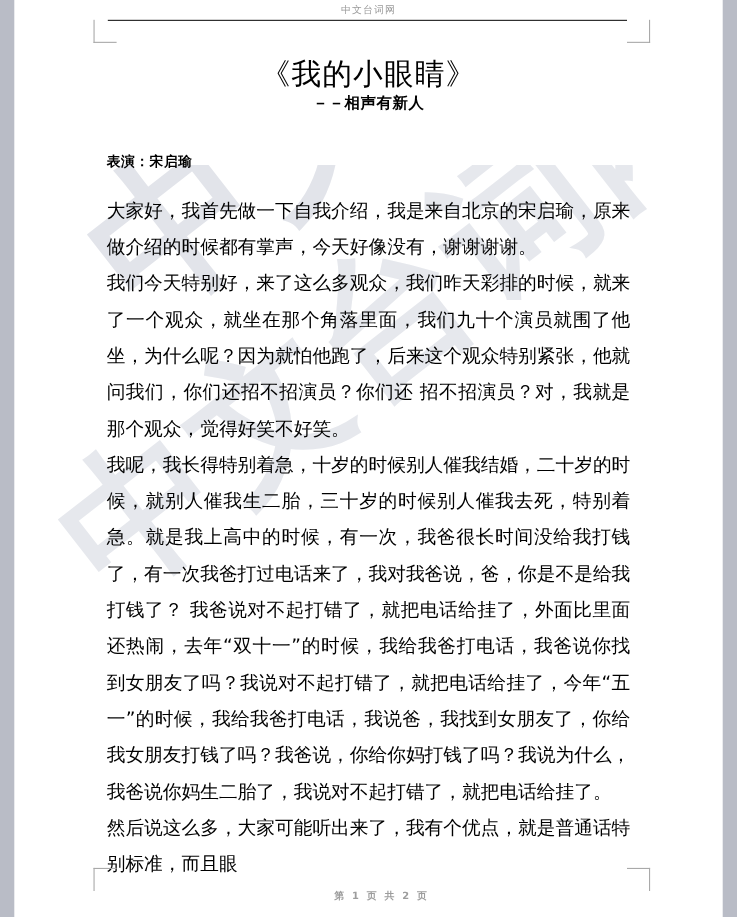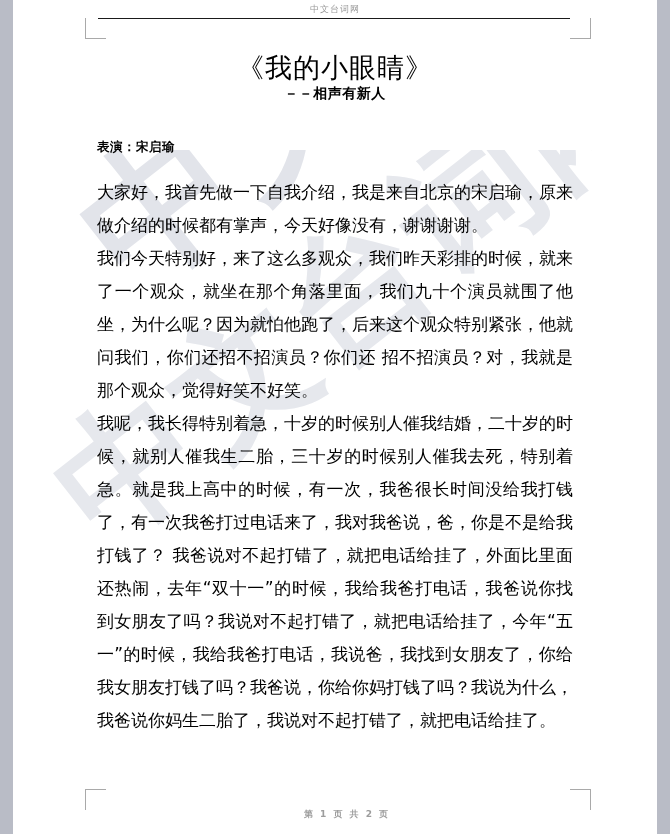--- a/index.html
+++ b/index.html
@@ -198,19 +198,20 @@
 
     <div id="doc-body">
       <div id="doc-title">《我的小眼睛》</div>
       <div id="doc-subtitle">－－相声有新人</div>
       <div id="doc-performer">表演：宋启瑜</div>
 
       <div id="paragraphs">
         <p class="para">大家好，我首先做一下自我介绍，我是来自北京的宋启瑜，原来做介绍的时候都有掌声，今天好像没有，谢谢谢谢。</p>
         <p class="para">我们今天特别好，来了这么多观众，我们昨天彩排的时候，就来了一个观众，就坐在那个角落里面，我们九十个演员就围了他坐，为什么呢？因为就怕他跑了，后来这个观众特别紧张，他就问我们，你们还招不招演员？你们还 招不招演员？对，我就是那个观众，觉得好笑不好笑。</p>
         <p class="para">我呢，我长得特别着急，十岁的时候别人催我结婚，二十岁的时候，就别人催我生二胎，三十岁的时候别人催我去死，特别着急。就是我上高中的时候，有一次，我爸很长时间没给我打钱了，有一次我爸打过电话来了，我对我爸说，爸，你是不是给我打钱了？ 我爸说对不起打错了，就把电话给挂了，外面比里面还热闹，去年“双十一”的时候，我给我爸打电话，我爸说你找到女朋友了吗？我说对不起打错了，就把电话给挂了，今年“五一”的时候，我给我爸打电话，我说爸，我找到女朋友了，你给我女朋友打钱了吗？我爸说，你给你妈打钱了吗？我说为什么，我爸说你妈生二胎了，我说对不起打错了，就把电话给挂了。</p>
+        <p class="para">然后说这么多，大家可能听出来了，我有个优点，就是普通话特别标准，而且眼</p>
       </div>
     </div>
 
     <div id="footer-text">第 1 页 共 2 页</div>
 
   </div>
 </div>
 
 </body></html>

